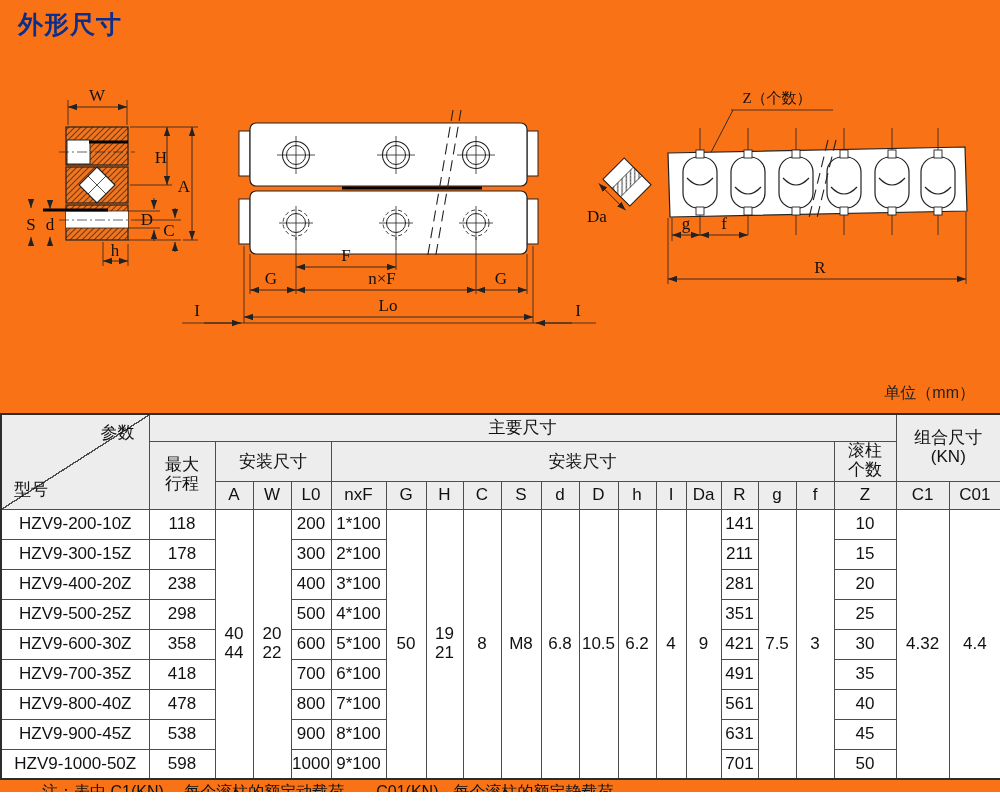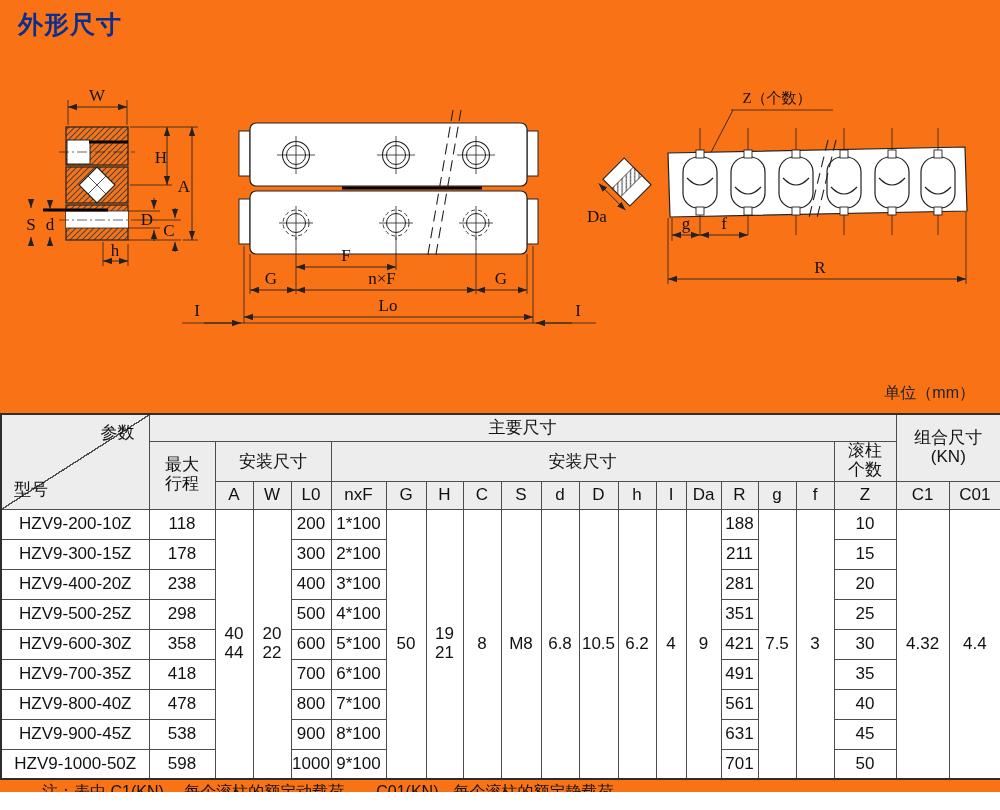--- a/index.html
+++ b/index.html
@@ -352,21 +352,21 @@
         <td rowspan="9">50</td>
         <td rowspan="9" class="pre">19
 21</td>
         <td rowspan="9">8</td>
         <td rowspan="9">M8</td>
         <td rowspan="9">6.8</td>
         <td rowspan="9">10.5</td>
         <td rowspan="9">6.2</td>
         <td rowspan="9">4</td>
         <td rowspan="9">9</td>
-        <td>188</td>
+        <td>141</td>
         <td rowspan="9">7.5</td>
         <td rowspan="9">3</td>
         <td>10</td>
         <td rowspan="9">4.32</td>
         <td rowspan="9">4.4</td>
       </tr>
       <tr>
         <td>HZV9-300-15Z</td>
         <td>178</td>
         <td>300</td>

